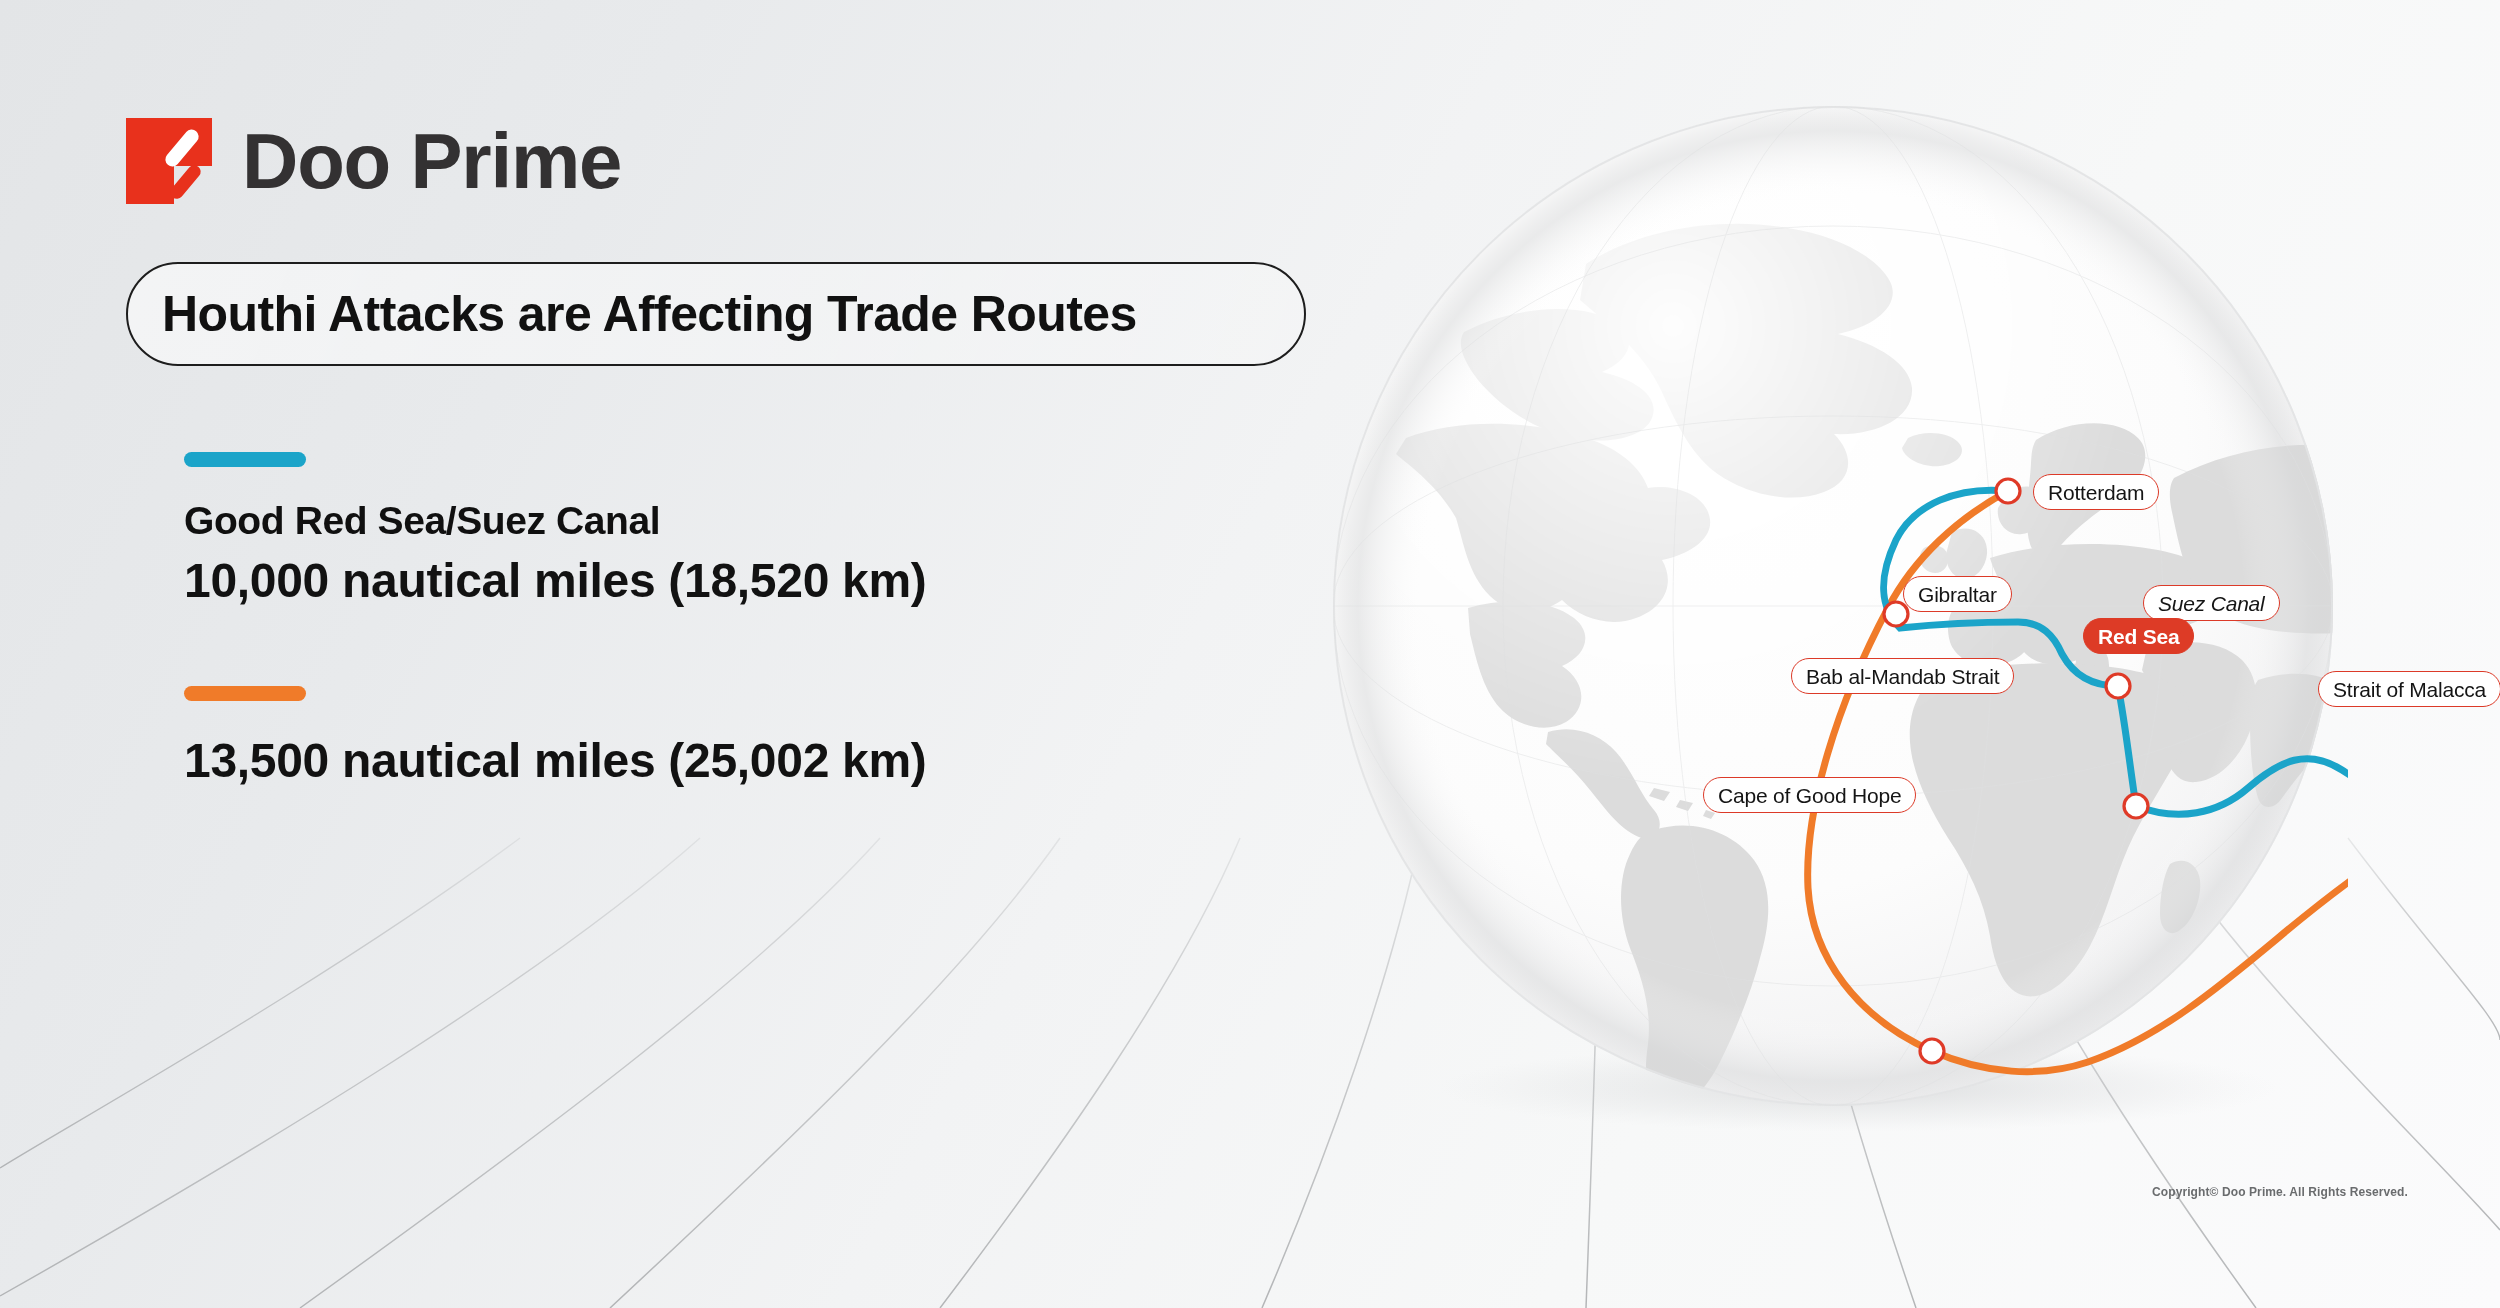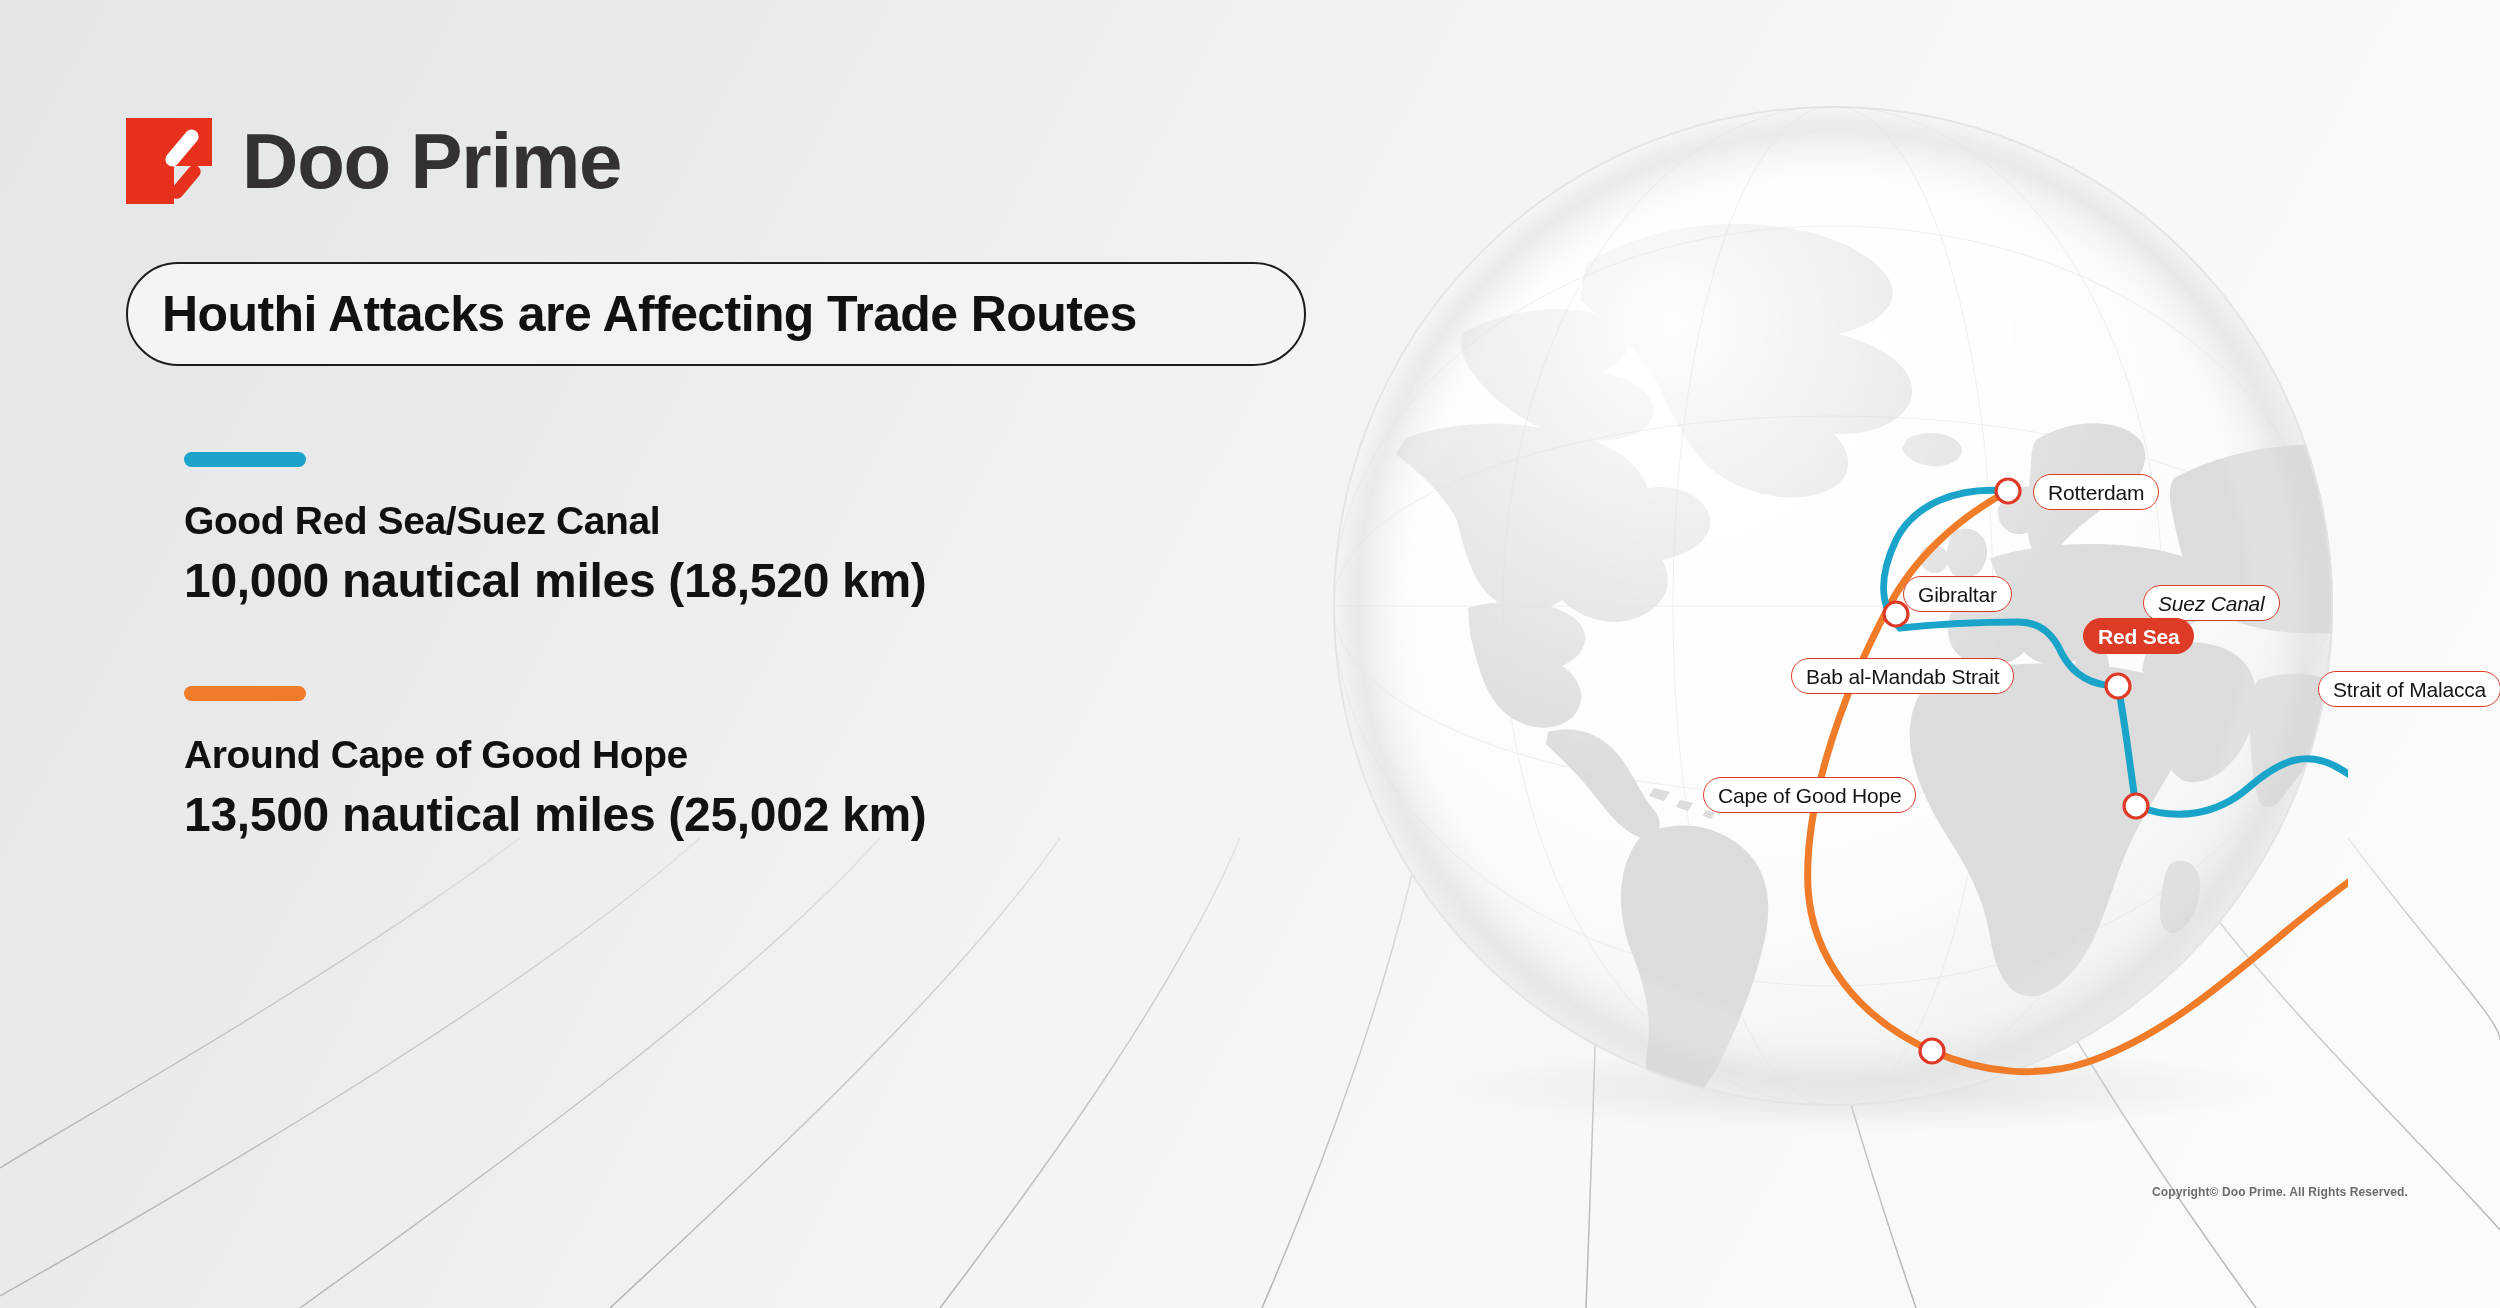--- a/index.html
+++ b/index.html
@@ -199,21 +199,20 @@
   <div id="legend">
 
     <div class="legend-block">
       <div class="legend-swatch" style="background:#1BA4C9"></div>
       <div class="legend-title">Good Red Sea/Suez Canal</div>
       <div class="legend-sub">10,000 nautical miles (18,520 km)</div>
     </div>
 
     <div class="legend-block">
       <div class="legend-swatch" style="background:#F07B29"></div>
-      <div class="legend-title">Around Cape of Good Hope</div>
       <div class="legend-sub">13,500 nautical miles (25,002 km)</div>
     </div>
 
   </div>
 
   <div id="globe-wrap">
     <svg id="globe-svg" viewBox="0 0 1030 1045">
       <defs>
         <radialGradient id="sphereFill" cx="40%" cy="34%" r="78%">
           <stop offset="0%" stop-color="#ffffff"></stop>

